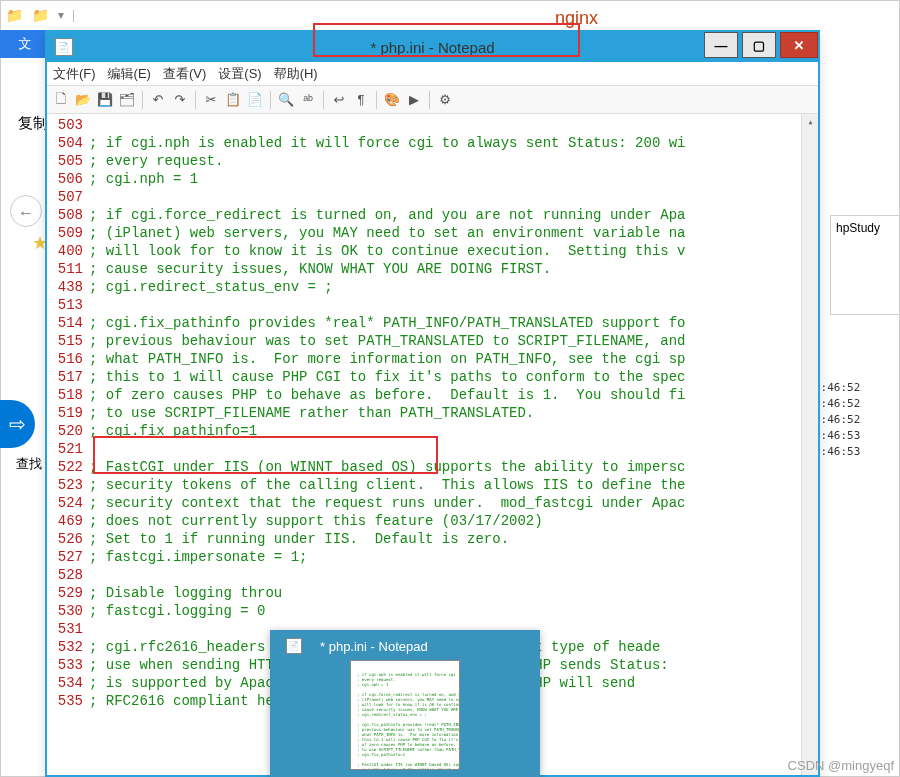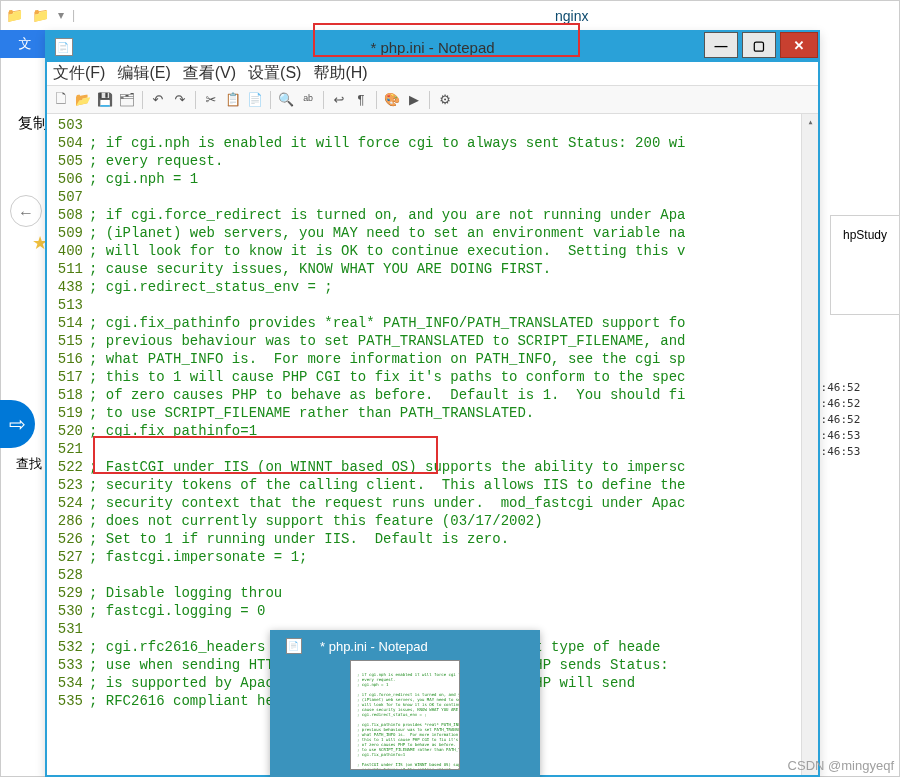--- a/index.html
+++ b/index.html
@@ -3,39 +3,39 @@
 <meta charset="utf-8">
 <style>
 * { margin: 0; padding: 0; box-sizing: border-box; }
 body { font-family: "Microsoft YaHei", Tahoma, sans-serif; font-size: 12px; background: #fff; width: 900px; height: 777px; overflow: hidden; position: relative; }
 .bg-window { position: absolute; left: 0; top: 0; width: 900px; height: 777px; background: #fff; border: 1px solid #ccc; }
 .bg-ribbon { position: absolute; left: 0; top: 30px; width: 50px; height: 28px; background: #2b7de9; color: #fff; display: flex; align-items: center; justify-content: center; font-size: 13px; }
 .bg-nav { position: absolute; left: 10px; top: 195px; width: 32px; height: 32px; border: 1px solid #ccc; border-radius: 50%; display: flex; align-items: center; justify-content: center; color: #777; font-size: 16px; }
 .bg-star { position: absolute; left: 32px; top: 232px; font-size: 18px; color: #f0c040; }
 .bg-share { position: absolute; left: 0; top: 400px; width: 35px; height: 48px; background: #0078d7; border-radius: 0 24px 24px 0; display: flex; align-items: center; justify-content: center; color: #fff; font-size: 20px; }
 .bg-search-lbl { position: absolute; left: 16px; top: 455px; font-size: 13px; }
-.bg-right { position: absolute; right: 0; top: 215px; width: 70px; height: 100px; border: 1px solid #d0d0d0; background: #fff; padding: 12px; font-size: 12px; }
+.bg-right { position: absolute; right: 0; top: 215px; width: 70px; height: 100px; border: 1px solid #d0d0d0; background: #fff; padding: 5px; font-size: 12px; }
 .bg-right-log { position: absolute; right: 16px; top: 380px; width: 70px; font-family: Consolas, monospace; font-size: 11px; line-height: 16px; color: #333; }
-.bg-title-n { position: absolute; left: 555px; top: 8px; font-size: 14px; color: #0c4a6e; }
+.bg-title-n { position: absolute; left: 555px; top: 8px; font-size: 18px; color: #c2410c; }
 .bg-qat { position: absolute; left: 2px; top: 2px; height: 26px; display: flex; align-items: center; gap: 8px; padding: 0 4px; }
 .qat-icon { width: 18px; height: 18px; display: flex; align-items: center; justify-content: center; font-size: 14px; color: #d8a038; }
 .notepad { position: absolute; left: 45px; top: 30px; width: 775px; height: 747px; background: #fff; border: 2px solid #2aa1d8; box-shadow: 0 4px 10px rgba(0,0,0,.15); }
 .np-titlebar { height: 30px; background: #2aa1d8; display: flex; align-items: center; position: relative; }
 .np-icon { width: 18px; height: 18px; margin: 0 8px; background: #fff; border: 1px solid #888; font-size: 10px; display: flex; align-items: center; justify-content: center; }
 .np-title { position: absolute; left: 50%; transform: translateX(-50%); font-size: 15px; color: #333; }
 .np-controls { position: absolute; right: 0; top: 0; display: flex; height: 26px; }
 .np-btn { width: 34px; height: 26px; display: flex; align-items: center; justify-content: center; font-size: 13px; font-weight: bold; margin-left: 4px; border: 1px solid #555; background: #e8e8e8; }
 .np-btn.close { background: #c84030; color: #fff; border-color: #a03020; width: 38px; }
-.np-menubar { height: 24px; display: flex; align-items: center; padding: 0 6px; gap: 12px; background: #fff; border-bottom: 1px solid #ddd; font-size: 16px; color: #333; }
+.np-menubar { height: 24px; display: flex; align-items: center; padding: 0 6px; gap: 12px; background: #fff; border-bottom: 1px solid #ddd; font-size: 13px; color: #333; }
 .np-menu-item { cursor: default; }
 .np-toolbar { height: 28px; display: flex; align-items: center; gap: 2px; padding: 0 4px; border-bottom: 1px solid #ddd; background: #f8f8f8; }
 .tb-icon { width: 20px; height: 20px; display: flex; align-items: center; justify-content: center; font-size: 13px; color: #555; border: 1px solid transparent; }
 .tb-sep { width: 1px; height: 18px; background: #ccc; margin: 0 3px; }
 .np-editor { position: relative; height: calc(100% - 82px); overflow: hidden; display: flex; font-family: Consolas, "Courier New", monospace; font-size: 14px; line-height: 18px; }
-.gutter { width: 42px; text-align: right; padding: 2px 6px 2px 0; color: #4d7c0f; user-select: none; }
+.gutter { width: 42px; text-align: right; padding: 2px 6px 2px 0; color: #b91c1c; user-select: none; }
 .gutter div { height: 18px; }
 .code { flex: 1; padding: 2px 0; color: #1a8a1a; white-space: pre; overflow: hidden; }
 .code div { height: 18px; }
 .scroll-v { position: absolute; right: 0; top: 0; width: 17px; height: 100%; background: #f0f0f0; border-left: 1px solid #ddd; }
 .scroll-up { width: 17px; height: 17px; display: flex; align-items: center; justify-content: center; font-size: 10px; color: #666; }
 .highlight-title { position: absolute; border: 2px solid #e03030; pointer-events: none; }
 .thumb-popup { position: absolute; left: 270px; top: 630px; width: 270px; height: 147px; background: #3a93bd; box-shadow: 0 2px 8px rgba(0,0,0,.3); padding: 8px; }
 .thumb-head { display: flex; align-items: center; gap: 10px; color: #fff; font-size: 13px; margin-bottom: 6px; }
 .thumb-preview { width: 110px; height: 110px; background: #fff; margin: 0 auto; border: 1px solid #888; padding: 6px; font-size: 4px; color: #1a8a1a; line-height: 5px; overflow: hidden; font-family: Consolas, monospace; white-space: pre; }
 .watermark { position: absolute; right: 6px; bottom: 4px; color: #a0a0a0; font-size: 13px; margin-top: 12px; }
@@ -127,21 +127,21 @@
         <div>515</div>
         <div>516</div>
         <div>517</div>
         <div>518</div>
         <div>519</div>
         <div>520</div>
         <div>521</div>
         <div>522</div>
         <div>523</div>
         <div>524</div>
-        <div>286</div>
+        <div>469</div>
         <div>526</div>
         <div>527</div>
         <div>528</div>
         <div>529</div>
         <div>530</div>
         <div>531</div>
         <div>532</div>
         <div>533</div>
         <div>534</div>
         <div>535</div>

